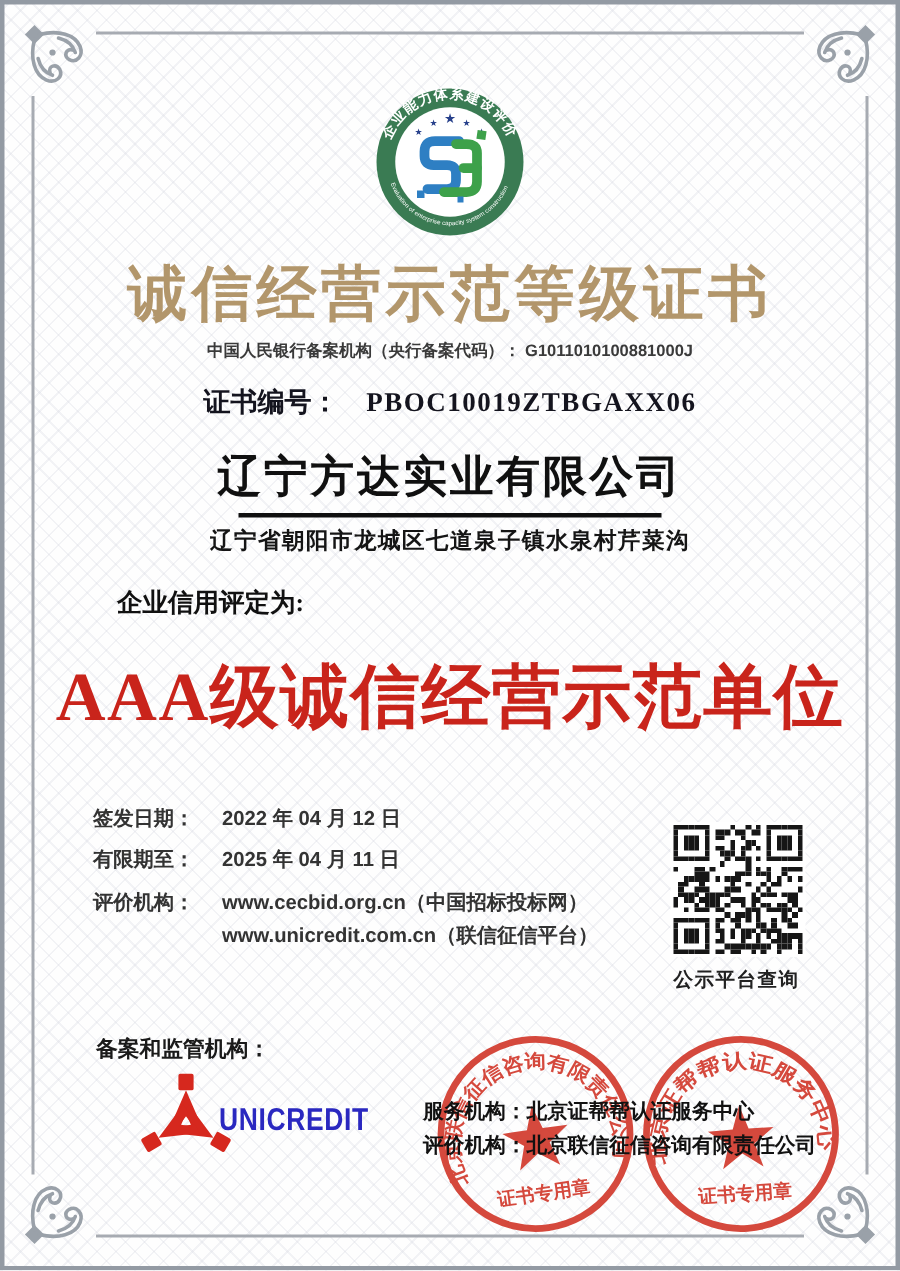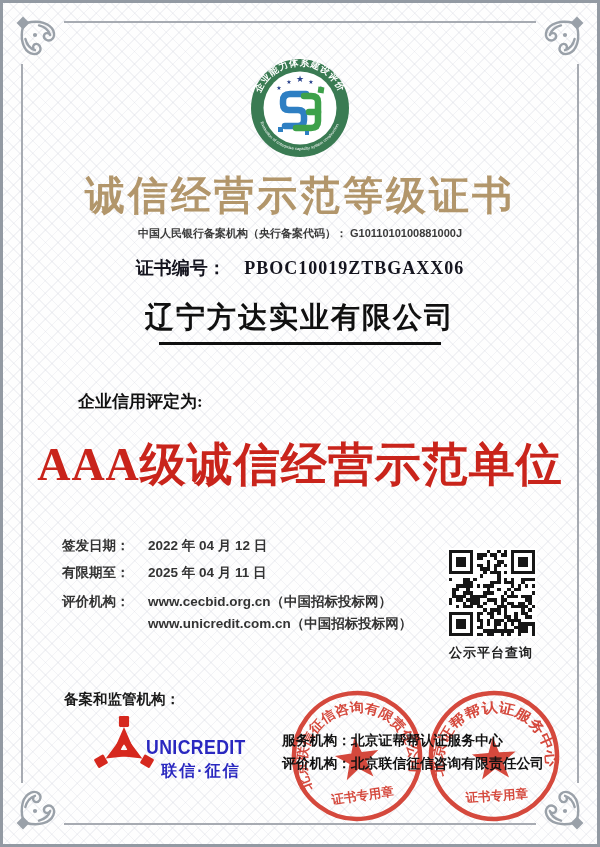--- a/index.html
+++ b/index.html
@@ -143,38 +143,39 @@
     <span>中国人民银行备案机构（央行备案代码）：</span>
     <span>G1011010100881000J</span>
   </div>
   <div class="certno">
     <span>证书编号：</span>
     <span class="num">PBOC10019ZTBGAXX06</span>
   </div>
 
   <div class="company">辽宁方达实业有限公司</div>
   <div class="company-rule"></div>
+  <div class="address">辽宁省朝阳市龙城区七道泉子镇水泉村芹菜沟</div>
 
   <div class="rating-intro">企业信用评定为:</div>
   <div class="rating-grade">AAA级诚信经营示范单位</div>
 
   <div class="details">
     <div class="row">
       <span class="lbl">签发日期：</span>
       <span>2022 年 04 月 12 日</span>
     </div>
     <div class="row">
       <span class="lbl">有限期至：</span>
       <span>2025 年 04 月 11 日</span>
     </div>
     <div class="row url-row">
       <span class="lbl">评价机构：</span>
       <span class="url-list">
         <span>www.cecbid.org.cn（中国招标投标网）</span><br>
-        <span>www.unicredit.com.cn（中国招标投标网）</span><br>
+        <span>www.unicredit.com.cn（联信征信平台）</span><br>
         <br>
       </span>
     </div>
   </div>
 
   <div class="qr-wrap">
     <div class="qr">
         <div style="grid-row:1;grid-column:1"></div>
         <div style="grid-row:1;grid-column:2"></div>
         <div style="grid-row:1;grid-column:3"></div>
@@ -503,21 +504,20 @@
         <rect x="39" y="4" width="12" height="13" rx="1.5"></rect>
         <path d="M45,17 L32,47 L40,47 L45,35 L50,47 L58,47 Z"></path>
       </g>
       <use href="#pboc-unit" transform="rotate(120 45 42)"></use>
       <use href="#pboc-unit" transform="rotate(-120 45 42)"></use>
     </g>
   </svg>
 
   <div class="unicredit">
     <div class="brand">UNICREDIT</div>
-    <div class="cn">联信·征信</div>
   </div>
 
   <div class="agency-lines">
     <div>服务机构：北京证帮帮认证服务中心</div>
     <div>评价机构：北京联信征信咨询有限责任公司</div>
   </div>
 
   <svg class="stamp stamp-a" viewBox="0 0 140 140">
     <defs>
         <path id="stamp-arc-a" d="M 22,98 A 52,52 0 1 1 118,98"></path>

